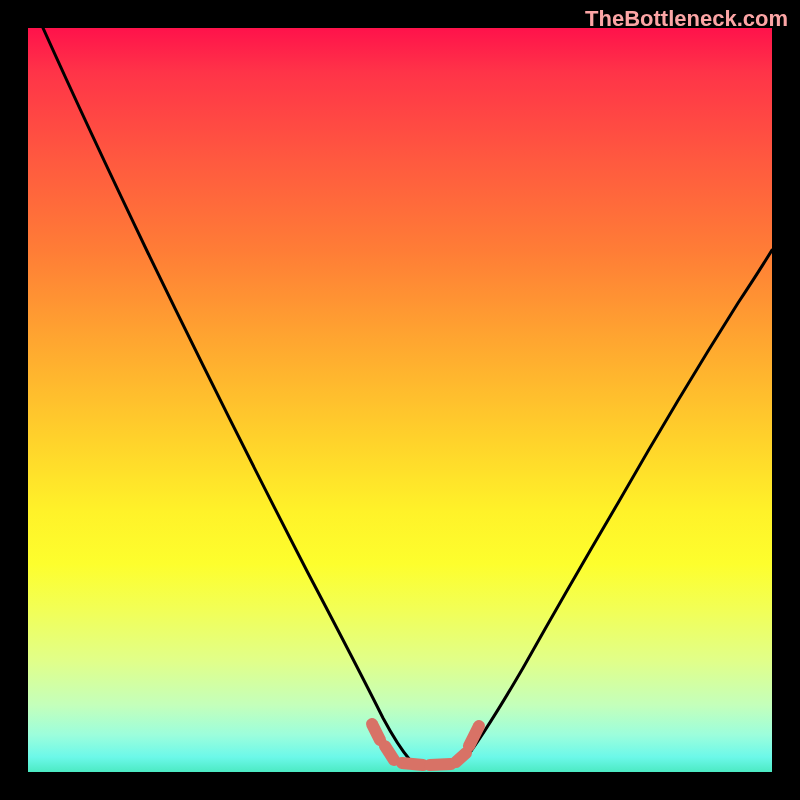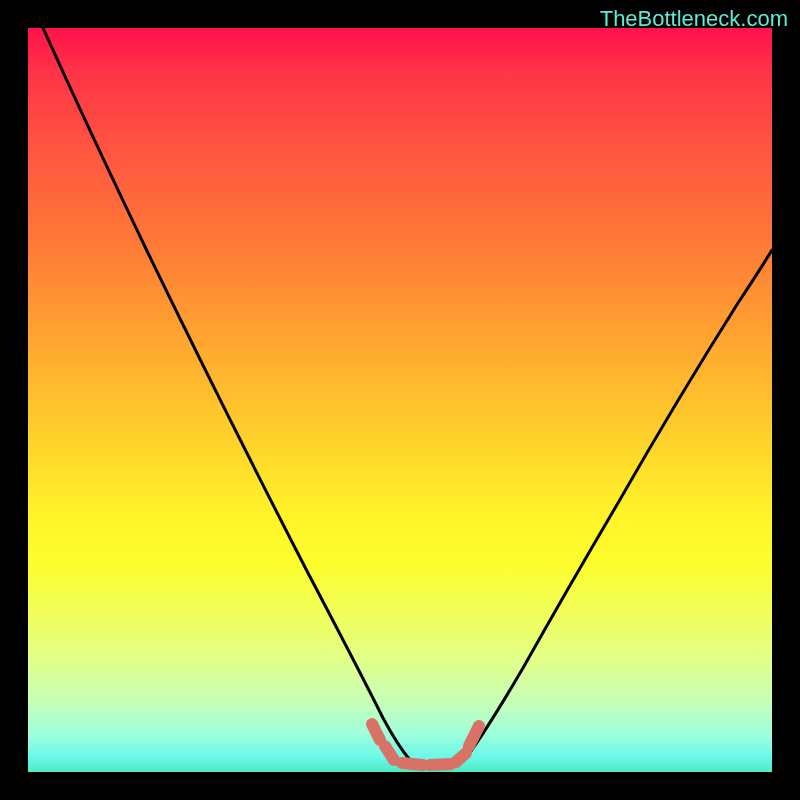--- a/index.html
+++ b/index.html
@@ -1,17 +1,17 @@
 <!DOCTYPE html>
 <html><head>
   <meta charset="utf-8">
   <style>
     * { margin: 0; padding: 0; box-sizing: border-box; }
     body { width: 800px; height: 800px; background: #000; position: relative; font-family: Arial, sans-serif; }
-    .watermark { position: absolute; top: 6px; right: 12px; color: #5eead4; font-size: 22px; font-weight: 400; z-index: 10; }
+    .watermark { position: absolute; top: 6px; right: 12px; color: #fca5a5; font-size: 22px; font-weight: 700; z-index: 10; }
     .frame { position: absolute; top: 28px; left: 28px; width: 744px; height: 744px; background: #000; }
     .plot { position: absolute; top: 0; left: 0; width: 744px; height: 744px; }
     .gradient { position: absolute; top: 0; left: 0; width: 100%; height: 100%; background: linear-gradient(to bottom, #ff124b 0%, #ff3448 6%, #ff5a3f 18%, #ff7d36 30%, #ffa630 42%, #ffd12b 55%, #fff229 65%, #fdfe2d 72%, #f2ff55 78%, #e1ff89 85%, #c4ffbb 91%, #9cfedc 95%, #6cf8e9 98%, #4ceac3 100%); }
     svg { position: absolute; top: 0; left: 0; }
   </style>
 </head>
 <body>
 
 <div class="watermark">TheBottleneck.com</div>
 

